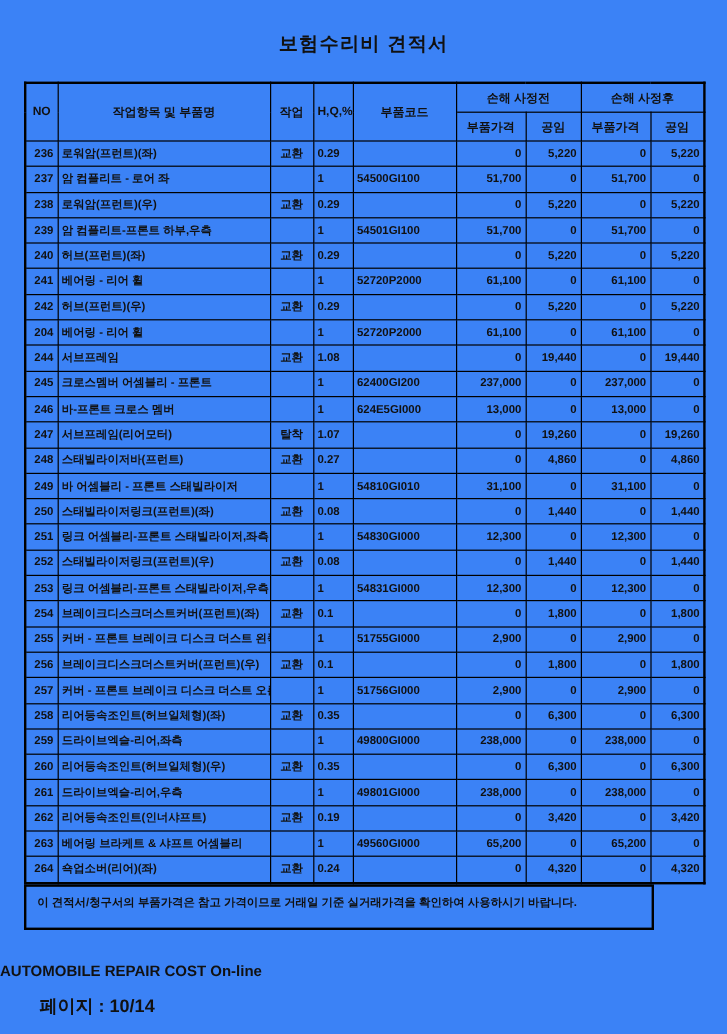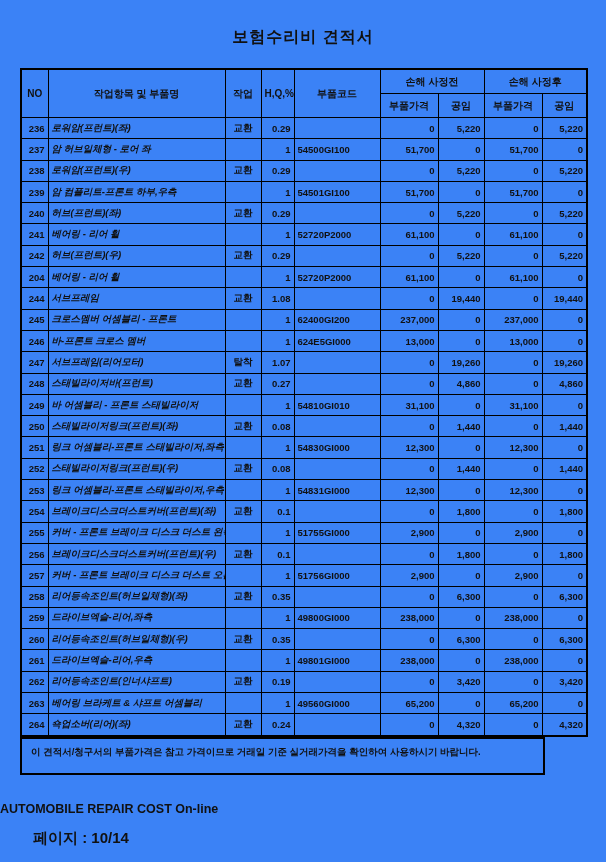--- a/index.html
+++ b/index.html
@@ -51,23 +51,23 @@
     font-size: 10px;
     font-weight: bold;
     text-align: center;
   }
   .estimate-table tbody td {
     height: 20.3px;
     font-size: 9.5px;
     font-weight: bold;
   }
   .cell-no   { text-align: right; }
-  .cell-name { text-align: left; padding-left: 8px; font-style: italic; }
+  .cell-name { text-align: left; padding-left: 8px; }
   .cell-work { text-align: center; }
-  .cell-hq   { text-align: right; padding-right: 3px; }
+  .cell-hq   { padding-right: 3px; }
   .cell-code { text-align: left; padding-left: 4px; }
   .cell-num  { text-align: right; padding-right: 4px; }
   .notice-box {
     position: absolute;
     top: 737px;
     left: 20px;
     width: 525px;
     height: 38px;
     box-sizing: border-box;
     border: 2px solid #000;
@@ -138,21 +138,21 @@
           <td class="cell-work">교환</td>
           <td class="cell-hq">0.29</td>
           <td class="cell-code"></td>
           <td class="cell-num">0</td>
           <td class="cell-num">5,220</td>
           <td class="cell-num">0</td>
           <td class="cell-num">5,220</td>
         </tr>
         <tr>
           <td class="cell-no">237</td>
-          <td class="cell-name">암 허브일체형 - 로어 좌</td>
+          <td class="cell-name">암 컴플리트 - 로어 좌</td>
           <td class="cell-work"></td>
           <td class="cell-hq">1</td>
           <td class="cell-code">54500GI100</td>
           <td class="cell-num">51,700</td>
           <td class="cell-num">0</td>
           <td class="cell-num">51,700</td>
           <td class="cell-num">0</td>
         </tr>
         <tr>
           <td class="cell-no">238</td>

